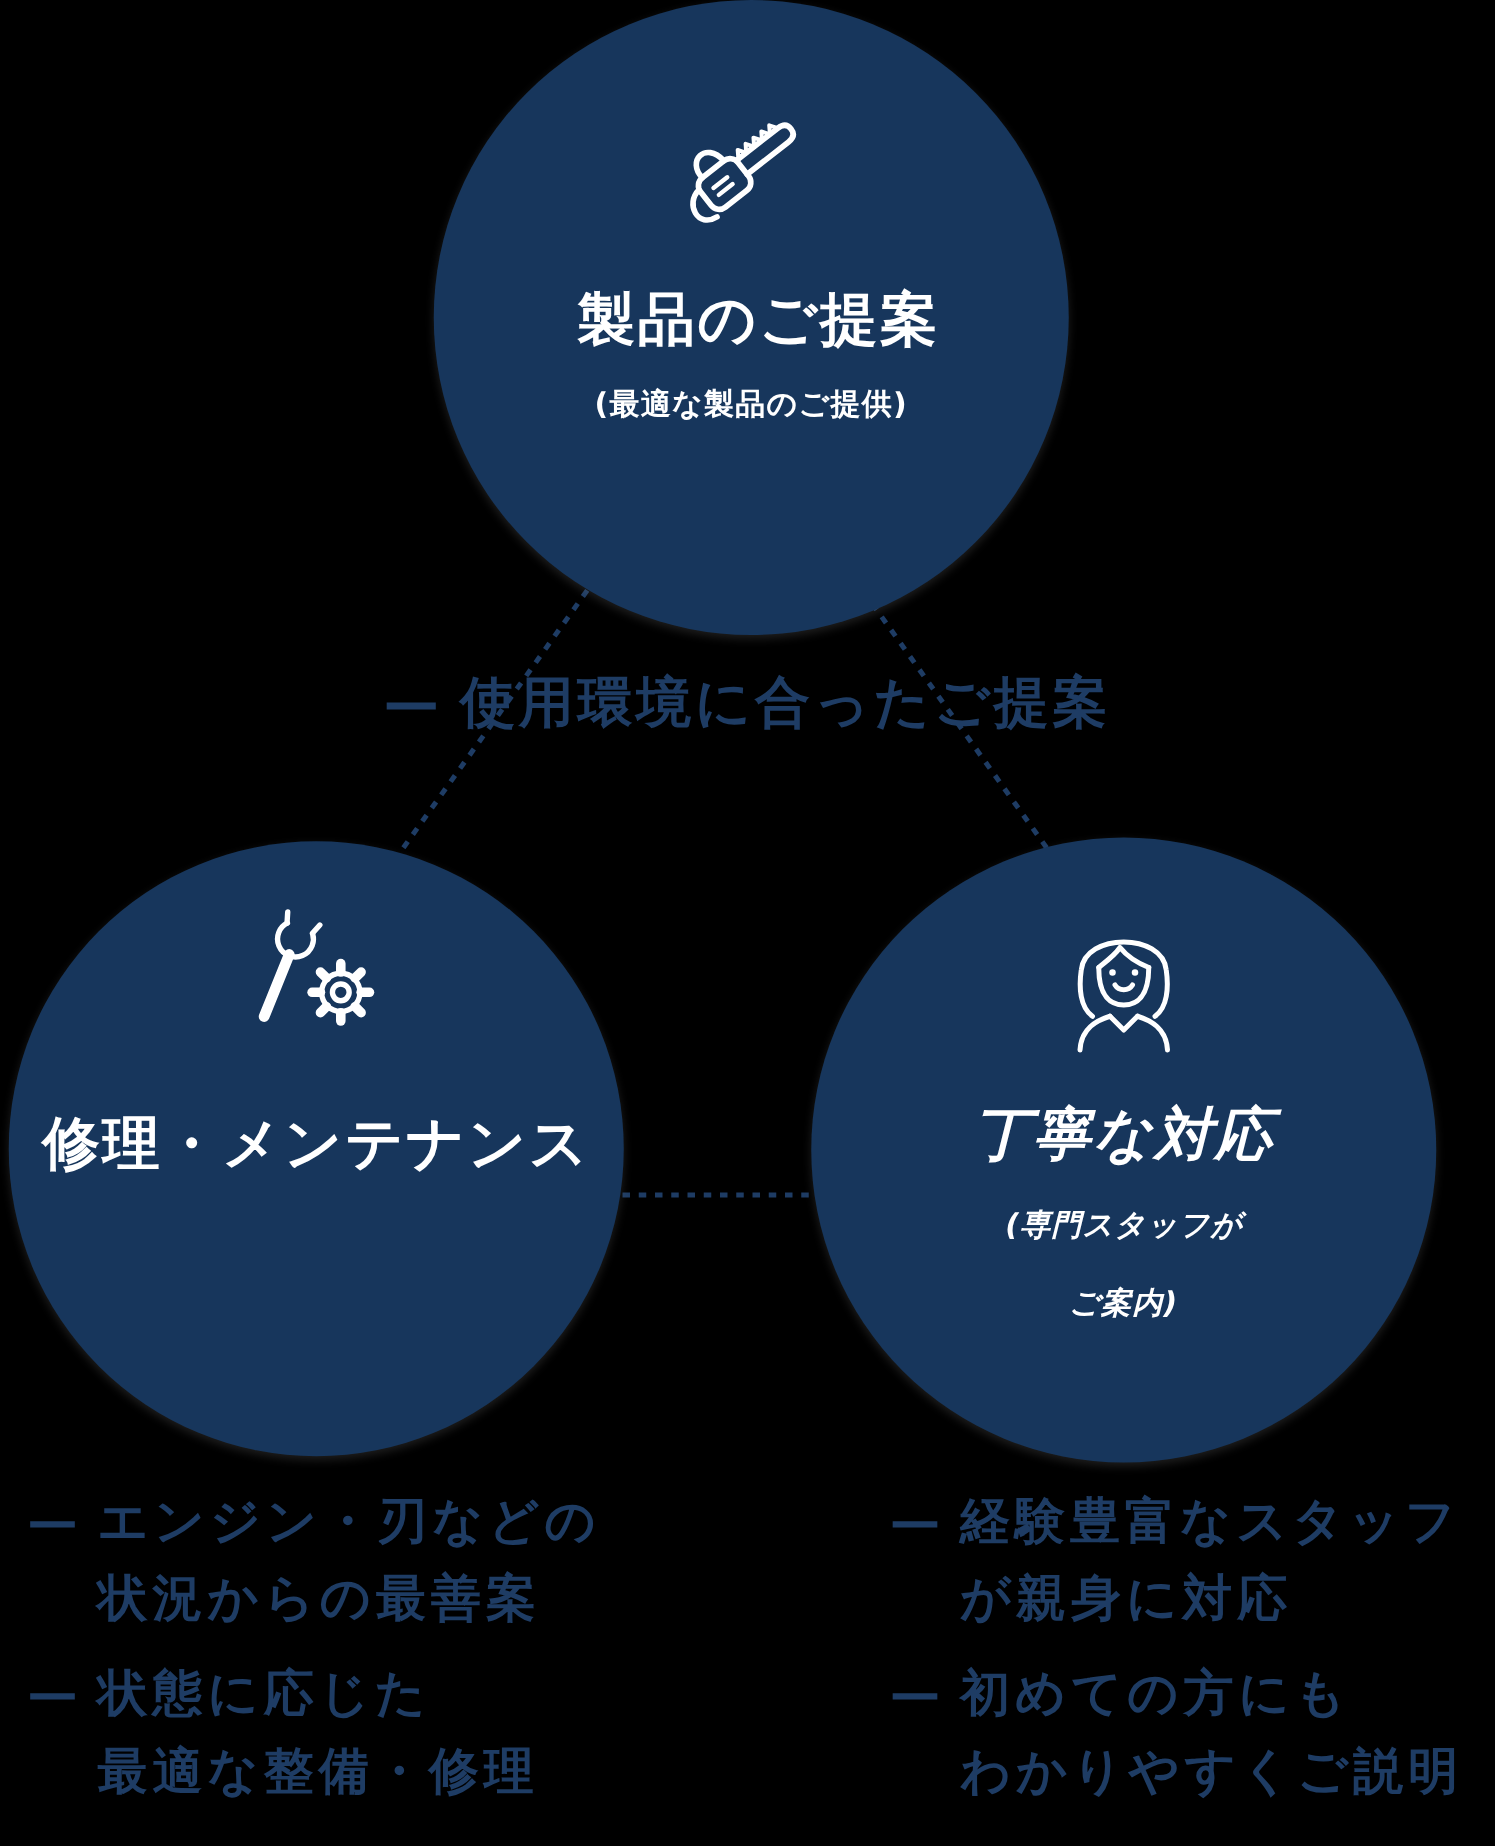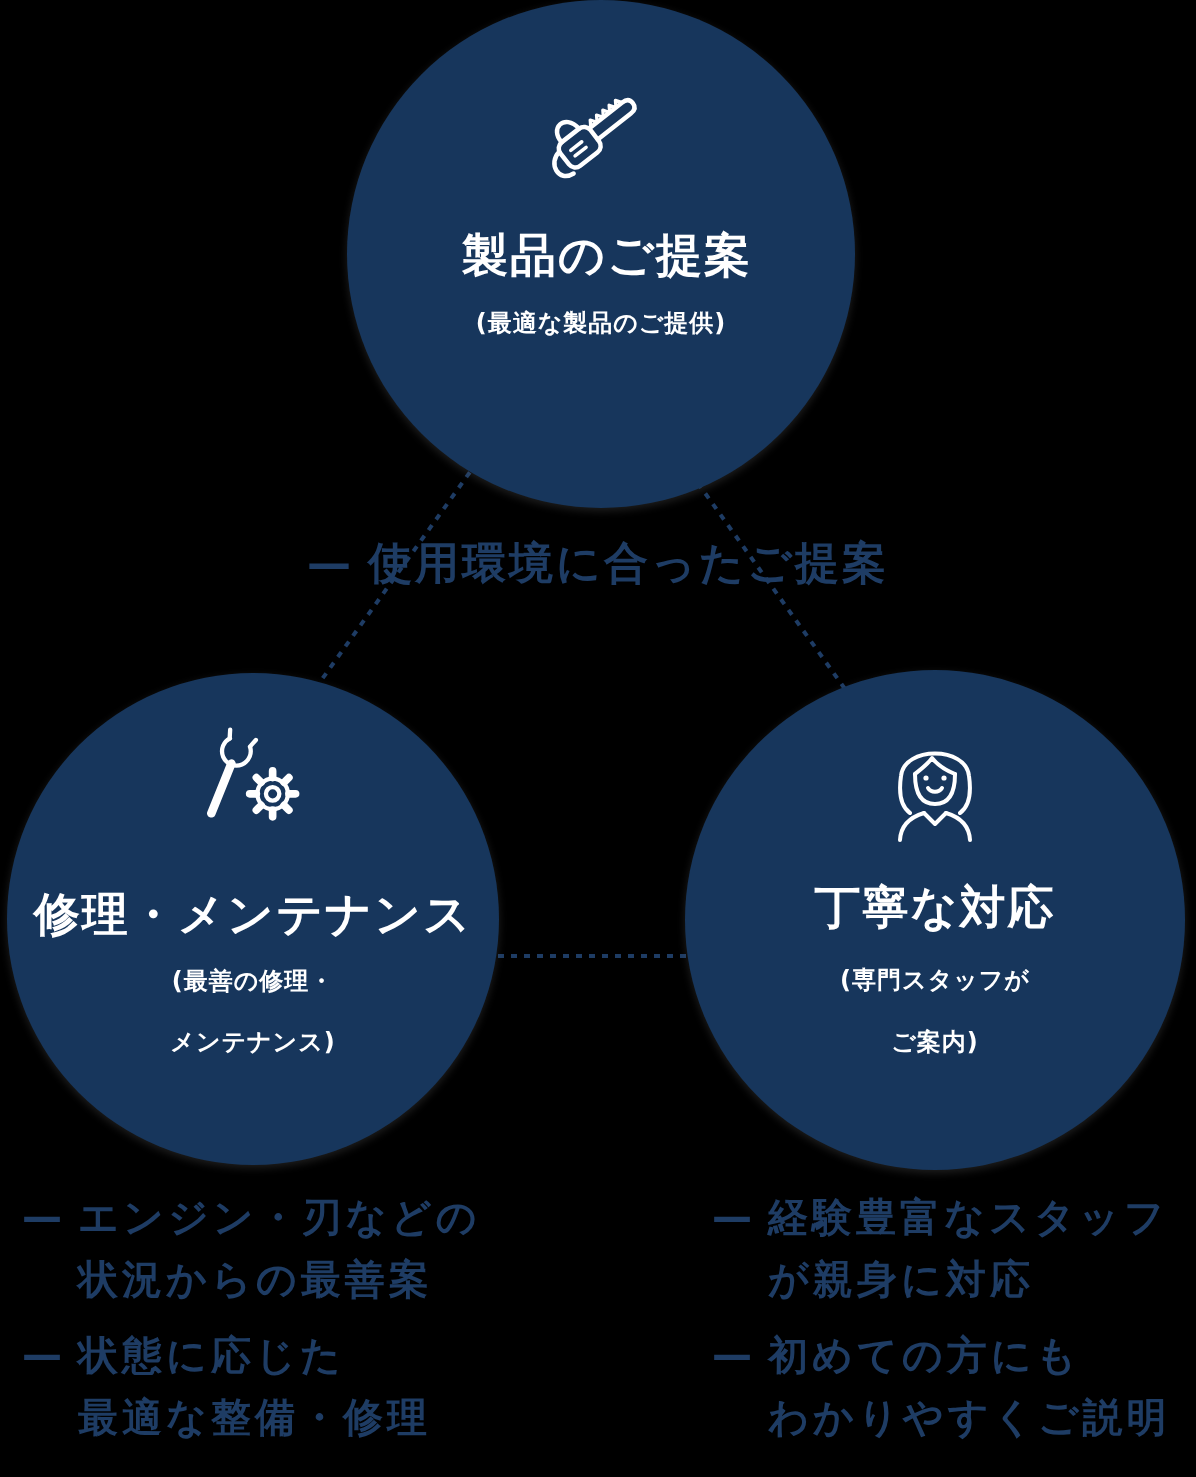--- a/index.html
+++ b/index.html
@@ -7,21 +7,21 @@
     position:relative; width:1196px; height:1477px; background:#000000;
     overflow:hidden; font-family:"DejaVu Sans", sans-serif; font-weight:700;
   }
   .connectors { position:absolute; left:0; top:0; }
   .circle {
     position:absolute; border-radius:50%; background:#17365C;
     box-shadow:0 3px 8px rgba(110,110,110,0.28);
   }
   .circle-product { left:347px; top:0;    width:508px; height:508px; }
   .circle-repair  { left:7px;   top:673px; width:492px; height:492px; }
-  .circle-support { left:685px; top:670px; width:500px; height:500px; }
+  .circle-support { left:649px; top:670px; width:500px; height:500px;font-style:italic; }
 
   .icon-wrap { position:absolute; left:0; right:0; text-align:center; }
   .circle-product .icon-wrap { top:80px; }
   .circle-repair  .icon-wrap { top:52px; }
   .circle-support .icon-wrap { top:48px; }
   .icon-wrap svg { display:inline-block; }
   .circle-product .icon-wrap svg { position:relative; left:-12px; }
 
   .c-title {
     position:absolute; left:0; right:0; text-align:center; color:#FFFFFF;
@@ -98,24 +98,20 @@
           <line x1="68" y1="72" x2="61" y2="72" stroke-width="8"></line>
           <line x1="73" y1="60" x2="68" y2="55" stroke-width="8"></line>
           <line x1="85" y1="55" x2="85" y2="48" stroke-width="8"></line>
           <line x1="97" y1="60" x2="102" y2="55" stroke-width="8"></line>
           <circle cx="85" cy="72" r="16"></circle>
           <circle cx="85" cy="72" r="7"></circle>
         </g>
       </svg>
     </div>
     <div class="c-title">修理・メンテナンス</div>
-    <div class="c-sub">
-      <div>(最善の修理・</div>
-      <div>メンテナンス)</div>
-    </div>
   </div>
 
   <div class="circle circle-support">
     <div class="icon-wrap">
       <svg width="130" height="130" viewBox="0 0 130 130" fill="none" stroke="#FFFFFF" stroke-width="4" stroke-linecap="round" stroke-linejoin="round">
         <path d="M40,95 C30,88 29,72 31,58 C34,28 96,28 99,58 C101,72 100,88 90,95"></path>
         <path d="M45,56 C45,80 55,86 65,86 C75,86 85,80 85,56"></path>
         <path d="M45,56 C50,52 58,46 62,40 C70,50 80,54 85,56"></path>
         <circle cx="56" cy="60" r="2.6" fill="#FFFFFF" stroke="none"></circle>
         <circle cx="74" cy="60" r="2.6" fill="#FFFFFF" stroke="none"></circle>

